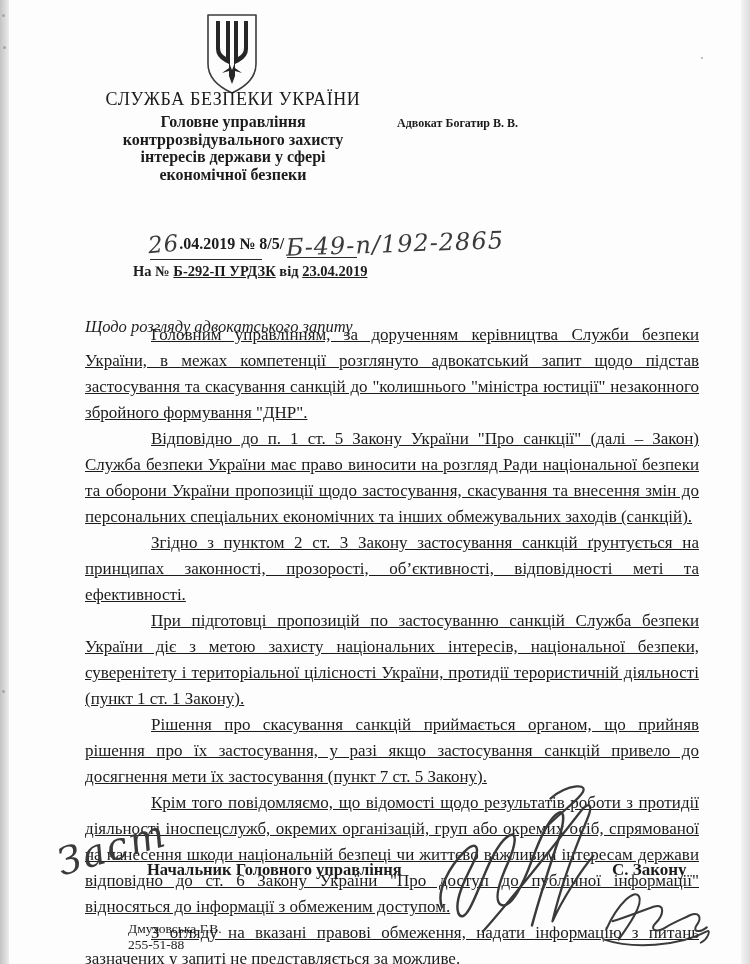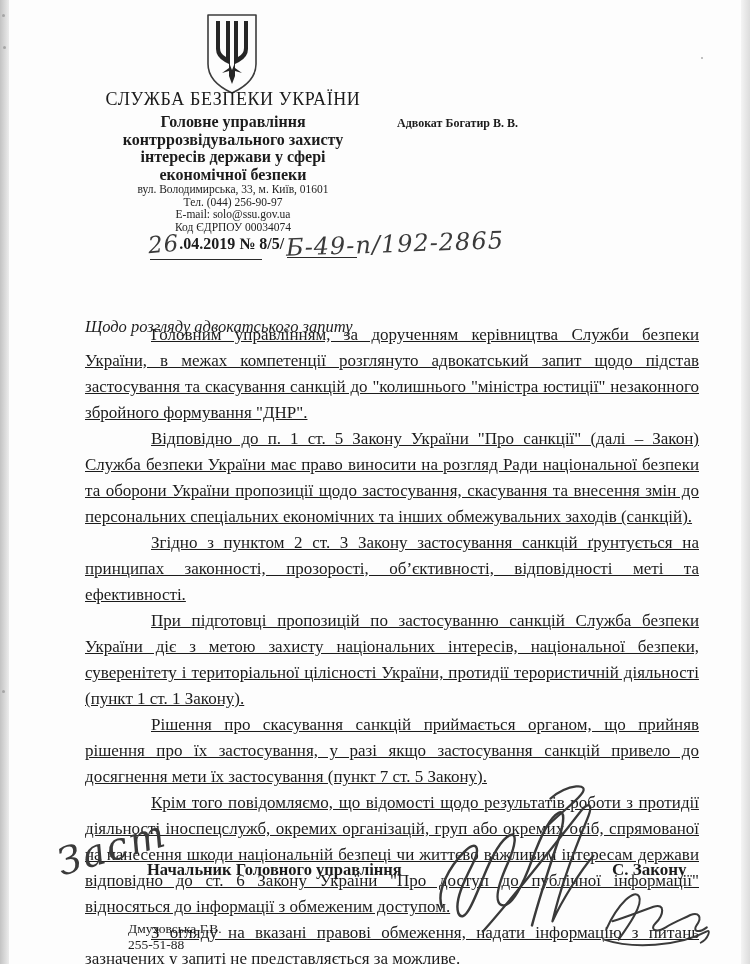--- a/index.html
+++ b/index.html
@@ -60,36 +60,36 @@
     </svg>
   </div>
 
   <div class="abs dept">
     <span style="display:block">Головне управління</span>
     <span style="display:block">контррозвідувального захисту</span>
     <span style="display:block">інтересів держави у сфері</span>
     <span style="display:block">економічної безпеки</span>
   </div>
   <div class="abs org-name">СЛУЖБА БЕЗПЕКИ УКРАЇНИ</div>
-  <div class="abs contact">
-    <span style="display:block">вул. Володимирська, 33, м. Київ, 01601</span>
-    <span style="display:block">Тел. (044) 256-90-97</span>
-    <span style="display:block">E-mail: solo@ssu.gov.ua</span>
-    <span style="display:block">Код ЄДРПОУ 00034074</span>
-  </div>
 
   <div class="abs recipient">Адвокат Богатир В. В.</div>
 
   <div class="abs ref-line">
     <span class="hw hw-day">26</span><span class="ref-typed">.04.2019</span>
     <span class="ref-typed">№ 8/5/</span><span class="hw hw-number">Б-49-п/192-2865</span>
   </div>
   <div class="abs u-line" style="left:150px;top:259px;width:112px;"></div>
   <div class="abs u-line" style="left:287px;top:257px;width:70px;"></div>
 
+  <div class="abs reply-line">
+    <span>На №</span>
+    <span class="ul">Б-292-П УРДЗК</span>
+    <span>від</span>
+    <span class="ul">23.04.2019</span>
+  </div>
 
   <div class="abs subject">Щодо розгляду адвокатського запиту</div>
 
   <div class="abs body-block">
     <p>Головним управлінням, за дорученням керівництва Служби безпеки України, в межах компетенції розглянуто адвокатський запит щодо підстав застосування та скасування санкцій до "колишнього "міністра юстиції" незаконного збройного формування "ДНР".</p>
     <p>Відповідно до п. 1 ст. 5 Закону України "Про санкції" (далі – Закон) Служба безпеки України має право виносити на розгляд Ради національної безпеки та оборони України пропозиції щодо застосування, скасування та внесення змін до персональних спеціальних економічних та інших обмежувальних заходів (санкцій).</p>
     <p>Згідно з пунктом 2 ст. 3 Закону застосування санкцій ґрунтується на принципах законності, прозорості, об’єктивності, відповідності меті та ефективності.</p>
     <p>При підготовці пропозицій по застосуванню санкцій Служба безпеки України діє з метою захисту національних інтересів, національної безпеки, суверенітету і територіальної цілісності України, протидії терористичній діяльності (пункт 1 ст. 1 Закону).</p>
     <p>Рішення про скасування санкцій приймається органом, що прийняв рішення про їх застосування, у разі якщо застосування санкцій привело до досягнення мети їх застосування (пункт 7 ст. 5 Закону).</p>
     <p>Крім того повідомляємо, що відомості щодо результатів роботи з протидії діяльності іноспецслужб, окремих організацій, груп або окремих осіб, спрямованої на нанесення шкоди національній безпеці чи життєво важливим інтересам держави відповідно до ст. 6 Закону України "Про доступ до публічної інформації" відносяться до інформації з обмеженим доступом.</p>

